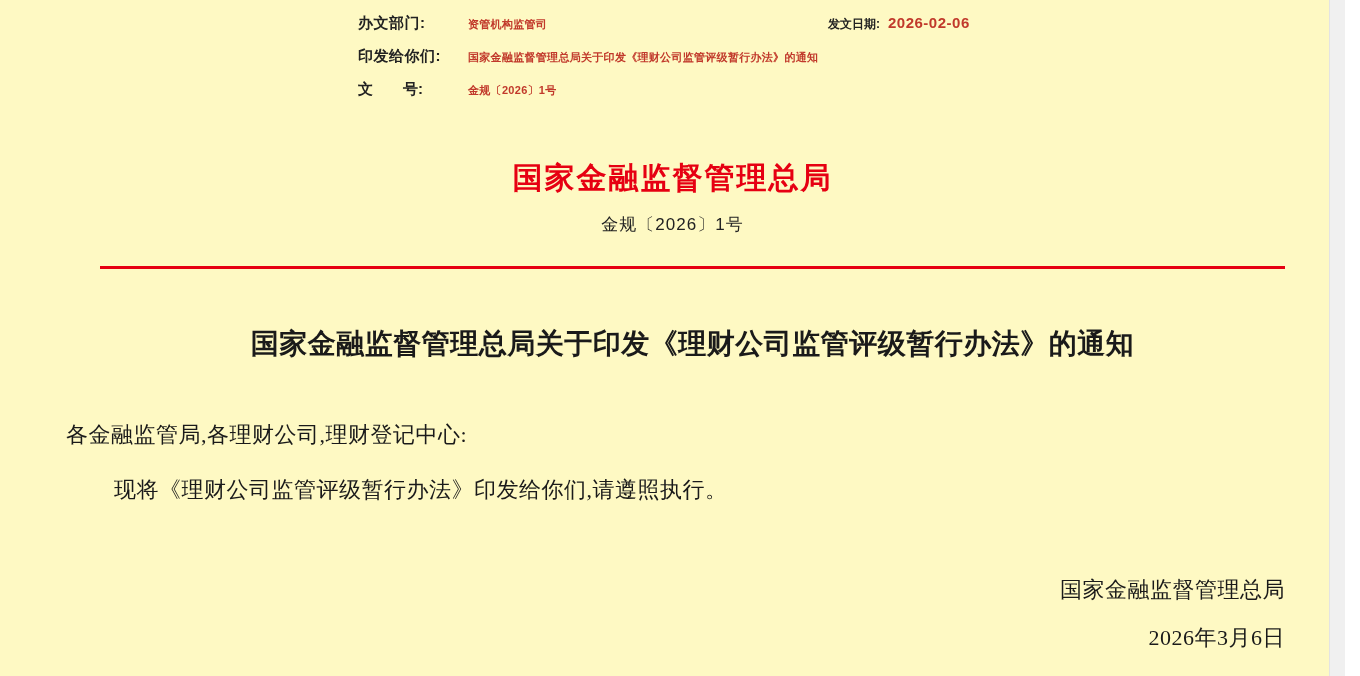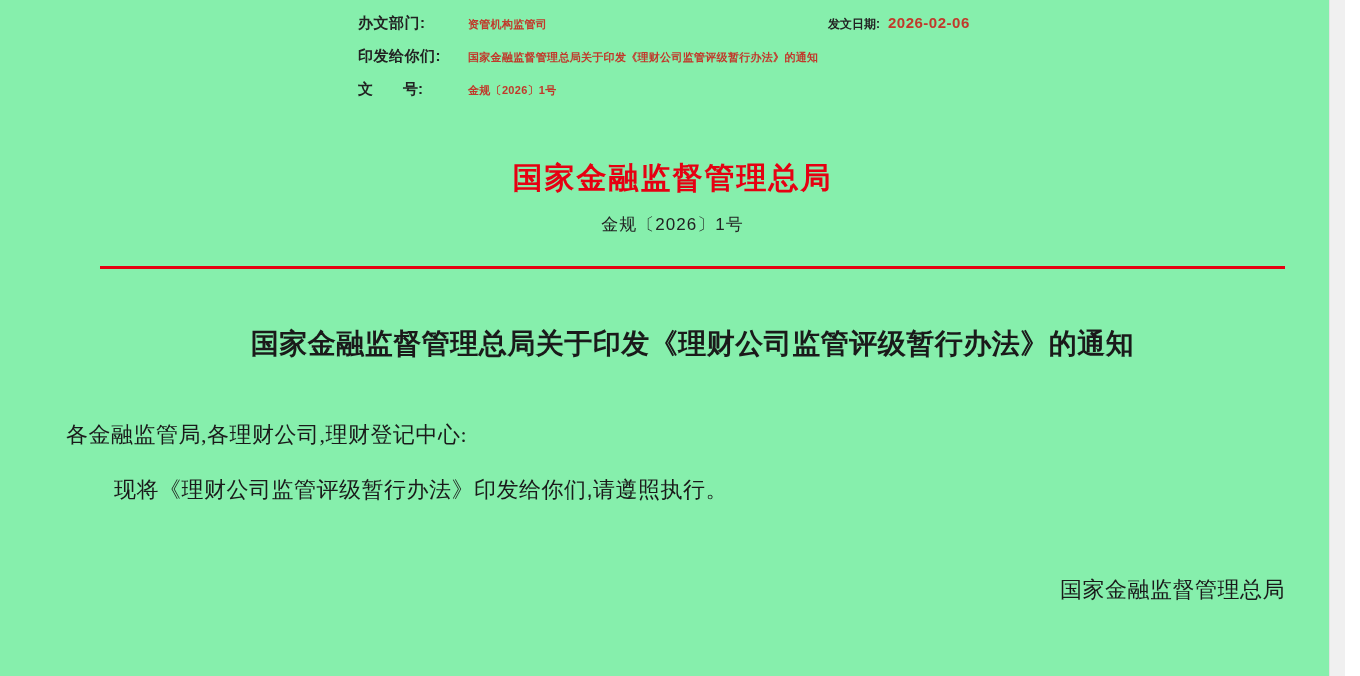--- a/index.html
+++ b/index.html
@@ -12,21 +12,21 @@
     background: #ffffff;
     font-family: "Liberation Sans", sans-serif;
     color: #1a1a1a;
     overflow: hidden;
     position: relative;
   }
   .page {
     position: relative;
     width: 1345px;
     height: 676px;
-    background: #86efac;
+    background: #fef9c3;
     box-sizing: border-box;
   }
   .right-edge {
     position: absolute;
     top: 0;
     right: 0;
     width: 15px;
     height: 676px;
     background: #f0f0f0;
     border-left: 1px solid #e3e3e3;
@@ -137,21 +137,21 @@
     color: #1a1a1a;
     font-family: "Liberation Serif", serif;
     letter-spacing: 0.5px;
   }
   .para {
     position: absolute;
     top: 475px;
     left: 66px;
     font-size: 22px;
     color: #1a1a1a;
-    font-family: Liberation Sans, sans-serif;
+    font-family: Liberation Serif, serif;
     letter-spacing: 0.5px;
     text-indent: 48px;
     width: 1200px;
   }
   .sign-org {
     position: absolute;
     top: 575px;
     left: 0;
     width: 1285px;
     text-align: right;
@@ -202,15 +202,16 @@
 
   <div class="masthead">国家金融监督管理总局</div>
   <div class="doc-number">金规〔2026〕1号</div>
   <div class="red-rule"></div>
 
   <div class="doc-title">国家金融监督管理总局关于印发《理财公司监管评级暂行办法》的通知</div>
   <div class="salutation">各金融监管局,各理财公司,理财登记中心:</div>
   <div class="para">现将《理财公司监管评级暂行办法》印发给你们,请遵照执行。</div>
 
   <div class="sign-org">国家金融监督管理总局</div>
+  <div class="sign-date">2026年3月6日</div>
 
   <div class="right-edge"></div>
 </div>
 
 </body></html>

